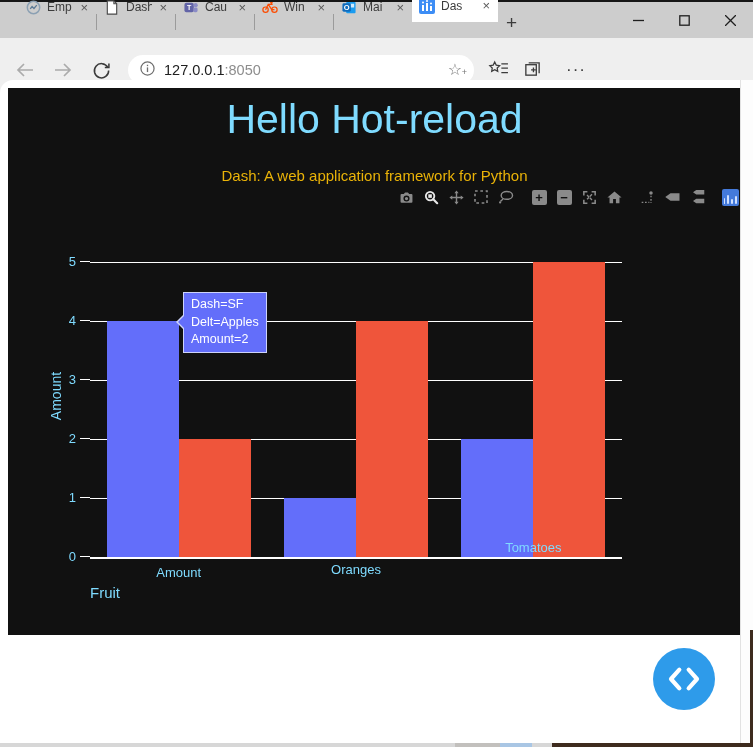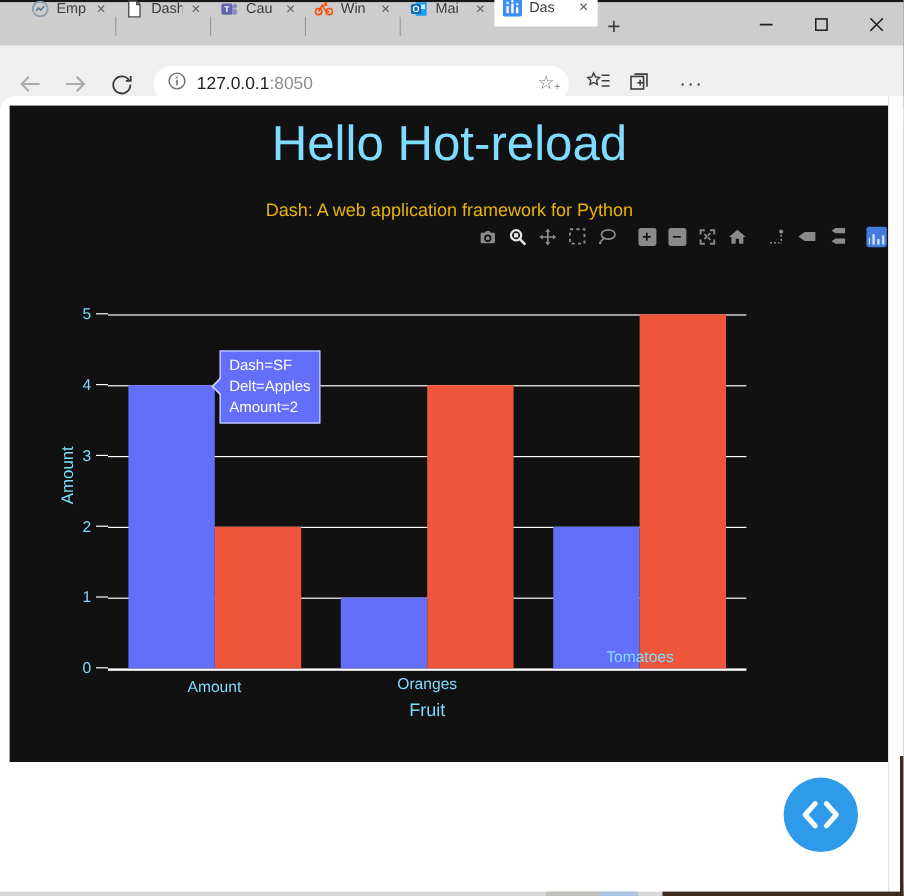--- a/index.html
+++ b/index.html
@@ -77,21 +77,21 @@
   .plot-area{position:absolute;left:82px;top:174px;width:532px;height:295px;border-bottom:2px solid #ffffff;}
   .gridline{position:absolute;left:0;width:100%;height:1px;background:#ffffff;}
   .bar{position:absolute;bottom:0;}
   .ytick-label{position:absolute;width:36px;text-align:right;color:#7FDBFF;font-size:13px;}
   .ytick-mark{position:absolute;height:1px;width:10px;background:#ffffff;}
   .xtick-label{position:absolute;width:120px;text-align:center;color:#7FDBFF;font-size:13px;}
   .y-title{
     position:absolute;left:-22px;top:300px;width:140px;text-align:center;color:#7FDBFF;font-size:14px;
     transform:rotate(-90deg);transform-origin:center;
   }
-  .x-title{position:absolute;left:82px;top:496px;width:532px;text-align:center;color:#7FDBFF;font-size:15px;}
+  .x-title{position:absolute;left:82px;top:496px;width:532px;color:#7FDBFF;font-size:15px;}
   .legend{position:absolute;left:626px;top:160px;color:#7FDBFF;font-size:13px;}
   .legend-title{font-size:13.5px;margin-bottom:7px;}
   .legend-entry{display:flex;align-items:center;gap:9px;margin:5px 0 5px 17px;}
   .legend-swatch{width:13px;height:13px;}
   .hoverlabel{
     position:absolute;left:175px;top:204px;background:#636EFA;border:1px solid #cdd3fa;
     color:#ffffff;font-size:12.5px;line-height:1.4;padding:3px 7px;white-space:nowrap;z-index:5;
   }
   .hoverlabel .arrow-b{position:absolute;left:-8px;top:50%;margin-top:-8px;border:8px solid transparent;border-left:0;border-right-color:#cdd3fa;}
   .hoverlabel .arrow-f{position:absolute;left:-6px;top:50%;margin-top:-7px;border:7px solid transparent;border-left:0;border-right-color:#636EFA;}

